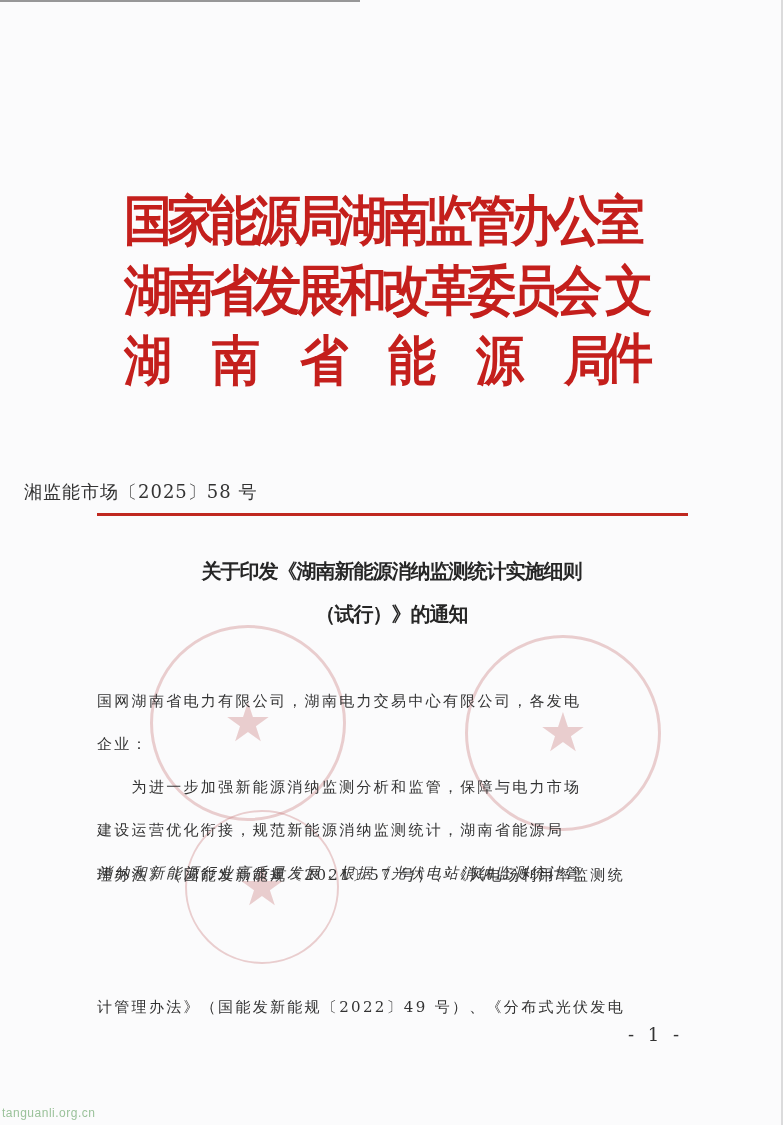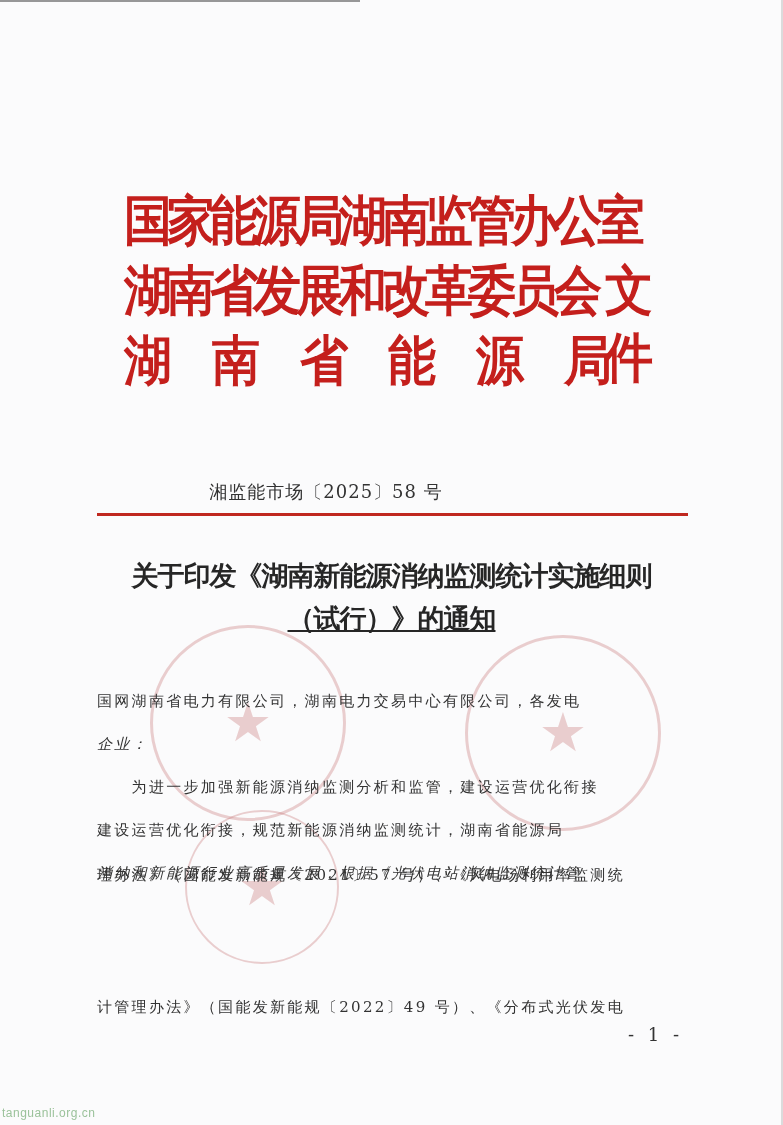--- a/index.html
+++ b/index.html
@@ -23,32 +23,32 @@
     .header-line.l2 { top: 70px; }
     .header-line.l3 { top: 140px; letter-spacing: 40px; }
     .header-suffix {
       position: absolute; left: 481px; top: 70px;
       font-family: "DejaVu Sans", "Liberation Sans", sans-serif;
       font-weight: bold; color: #c41f1c; font-size: 48px; line-height: 60px;
       letter-spacing: -3px; transform: scaleY(1.12); transform-origin: left top;
     }
 
     .doc-number {
-      position: absolute; left: 0; width: 652px; top: 480px; text-align: center;
-      font-size: 18px; color: #333; letter-spacing: 1px;
+      position: absolute; left: 0; width: 652px; top: 480px; text-align: left;
+      font-size: 18px; color: #333; letter-spacing: 1px; padding-left: 24px;
     }
     .red-rule { position: absolute; left: 97px; top: 513px; width: 591px; height: 3px; background: #c0281f; }
 
     .notice-title {
       position: absolute; left: 0; width: 783px; text-align: center;
       font-family: "DejaVu Sans", "Liberation Sans", sans-serif;
-      font-weight: bold; font-size: 27px; color: #262626; letter-spacing: -1px;
+      font-weight: bold; font-size: 20px; color: #262626; letter-spacing: -1px;
     }
     .notice-title.t1 { top: 558px; }
-    .notice-title.t2 { top: 601px; text-decoration: underline; }
+    .notice-title.t2 { top: 601px; }
 
     .body-text {
       position: absolute; left: 97px; width: 600px;
       font-size: 15px; color: #333; letter-spacing: 2.3px; white-space: nowrap;
     }
     .seal {
       position: absolute; border-radius: 50%;
       border: 3px solid rgba(200, 120, 120, .35);
       pointer-events: none;
     }
@@ -88,21 +88,21 @@
   <span class="star">★</span>
 </div>
 <div class="seal" style="left:185px;top:810px;width:150px;height:150px;border-width:2px;">
   <span class="star">★</span>
 </div>
 
 <div class="notice-title t1">关于印发《湖南新能源消纳监测统计实施细则</div>
 <div class="notice-title t2">（试行）》的通知</div>
 
 <div class="body-text" style="top:692px;">国网湖南省电力有限公司，湖南电力交易中心有限公司，各发电</div>
-<div class="body-text" style="top:735px;font-style:italic;">企业：</div>
-<div class="body-text" style="top:778px;">　　为进一步加强新能源消纳监测分析和监管，建设运营优化衔接</div>
+<div class="body-text" style="top:735px;">企业：</div>
+<div class="body-text" style="top:778px;">　　为进一步加强新能源消纳监测分析和监管，保障与电力市场</div>
 <div class="body-text" style="top:821px;">建设运营优化衔接，规范新能源消纳监测统计，湖南省能源局</div>
 <div class="body-text" style="top:864px;font-style:italic;">消纳和新能源行业高质量发展，根据《光伏电站消纳监测统计管</div>
 <div class="body-text" style="top:866px;">理办法》（国能发新能规〔2021〕57 号）、《风电场利用率监测统</div>
 <div class="body-text" style="top:950px;margin-top:48px;">计管理办法》（国能发新能规〔2022〕49 号）、《分布式光伏发电</div>
 
 <div class="page-number">- 1 -</div>
 <div class="watermark">tanguanli.org.cn</div>
 
 </body></html>

